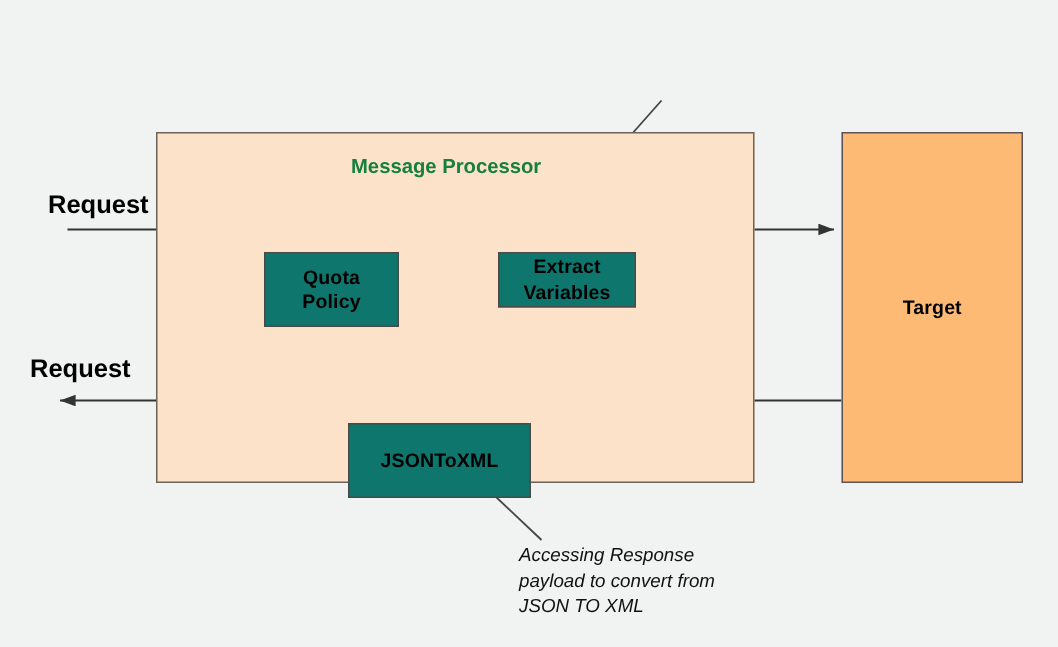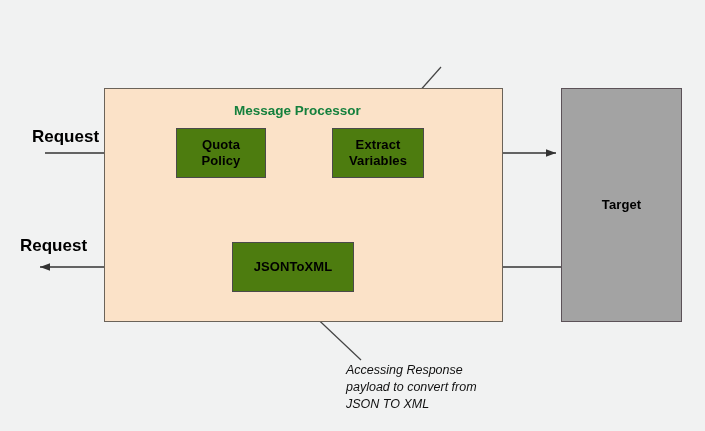--- a/index.html
+++ b/index.html
@@ -41,25 +41,26 @@
     border: 1.6px solid #6b6359;
   }
   .container-title {
     position: absolute;
     font-weight: bold;
     font-size: 13.5px;
     color: #15803d;
     white-space: nowrap;
   }
   .policy-box {
-    background: #4d7c0f;
+    background: #0f766e;
     border: 1.6px solid #4a4a4a;
+    margin-top: 40px;
   }
   .target-box {
-    background: #a3a3a3;
+    background: #fdba74;
     border: 1.7px solid #5c5258;
   }
   .edge-label {
     position: absolute;
     font-weight: bold;
     font-size: 17px;
     color: #000;
     white-space: nowrap;
   }
   .annotation {
@@ -115,21 +116,21 @@
   </svg>
 
   <div class="container-box" style="left:104px; top:88px; width:399px; height:234px;"></div>
   <div class="container-title" style="left:234px; top:103px;">Message Processor</div>
 
   <div class="node-box policy-box" style="left:176px; top:128px; width:90px; height:50px;">
     <span style="white-space: pre-line;">Quota
 Policy</span>
   </div>
 
-  <div class="node-box policy-box" style="left:332px; top:128px; width:92px; height:50px;">
+  <div class="node-box policy-box" style="left:332px; top:128px; width:92px; height:37px;">
     <span style="white-space: pre-line;">Extract
 Variables</span>
   </div>
 
   <div class="node-box policy-box" style="left:232px; top:242px; width:122px; height:50px;">
     <span style="white-space: pre-line;">JSONToXML</span>
   </div>
 
   <div class="node-box target-box" style="left:561px; top:88px; width:121px; height:234px;">
     <span>Target</span>

